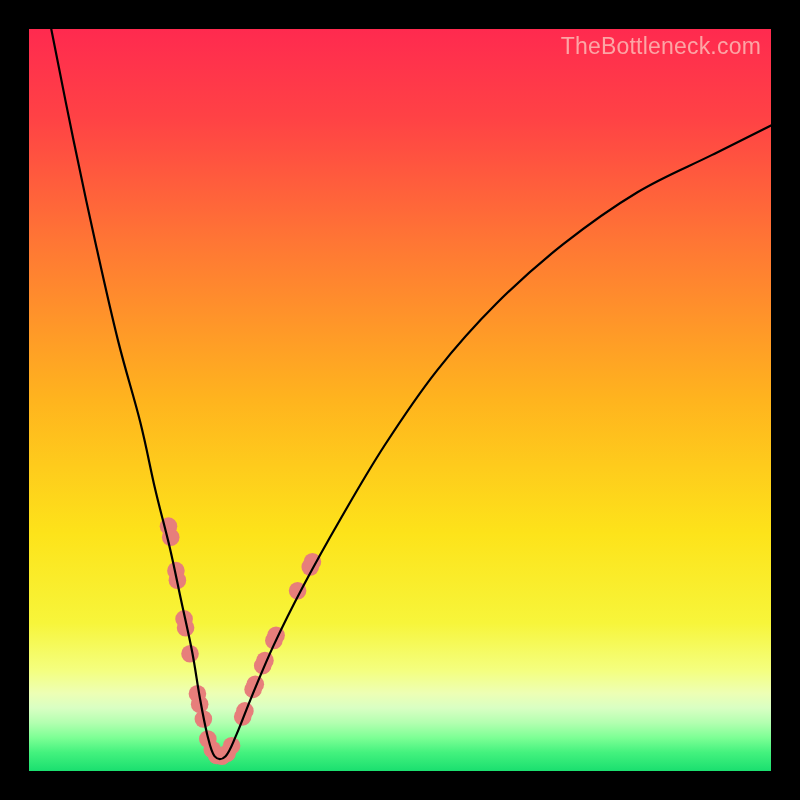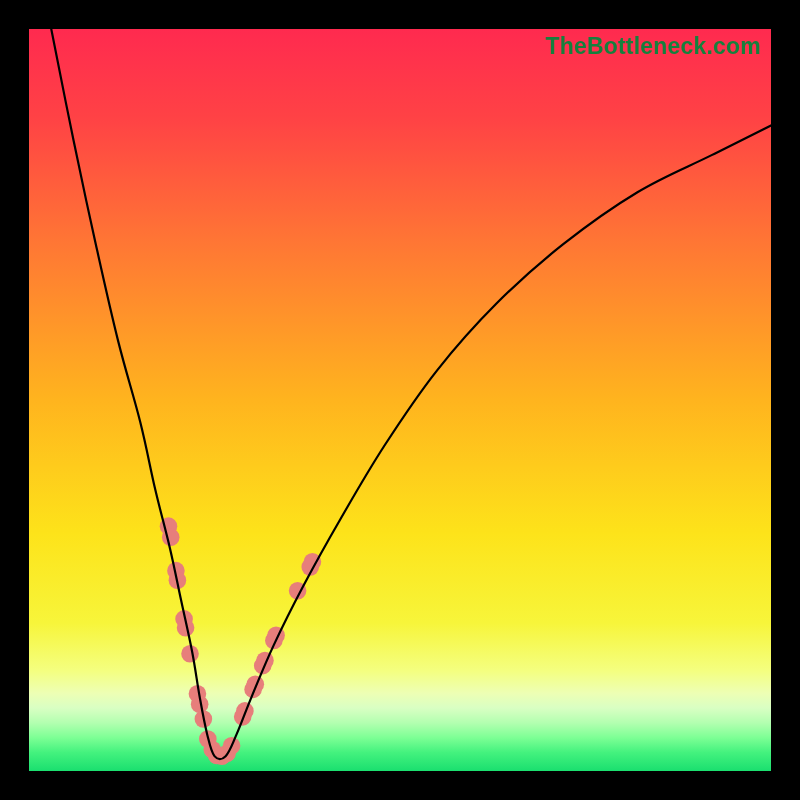--- a/index.html
+++ b/index.html
@@ -31,23 +31,23 @@
     position: absolute;
     left: 0;
     top: 0;
     width: 100%;
     height: 100%;
   }
   .watermark {
     position: absolute;
     top: 4px;
     right: 10px;
-    color: #15803d;
+    color: #fca5a5;
     font-size: 23px;
-    font-weight: 700;
+    font-weight: 400;
     letter-spacing: 0.2px;
     user-select: none;
   }
   svg.curve {
     position: absolute;
     left: 0;
     top: 0;
     width: 742px;
     height: 742px;
   }

